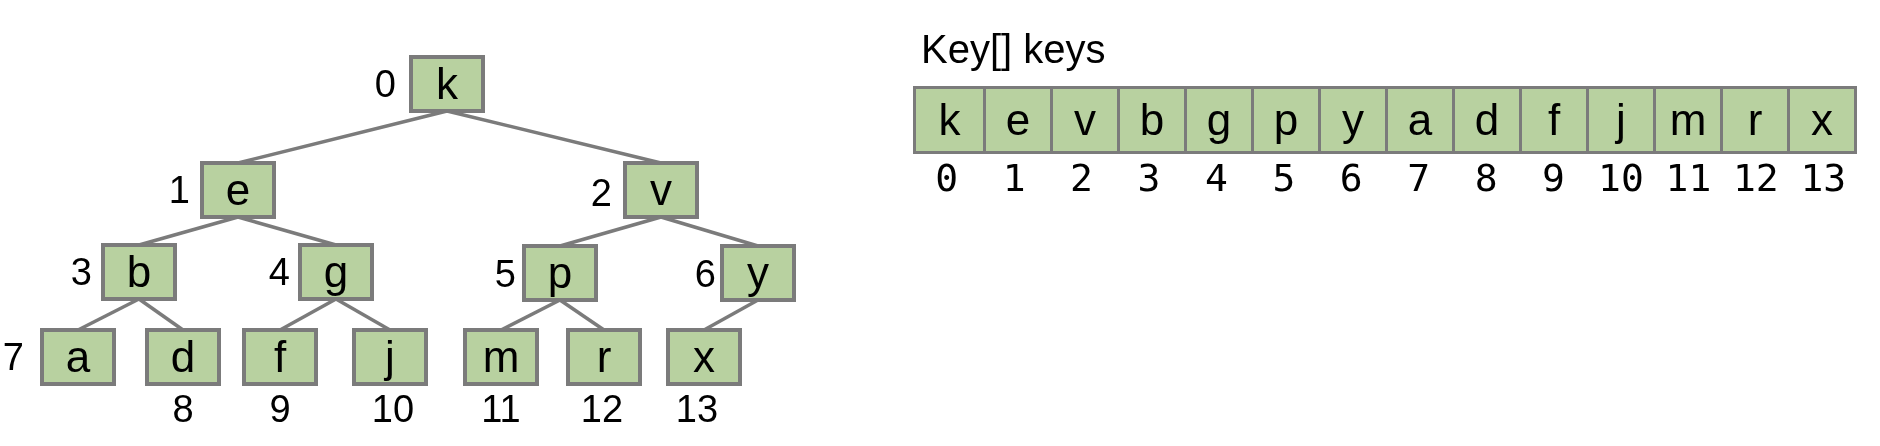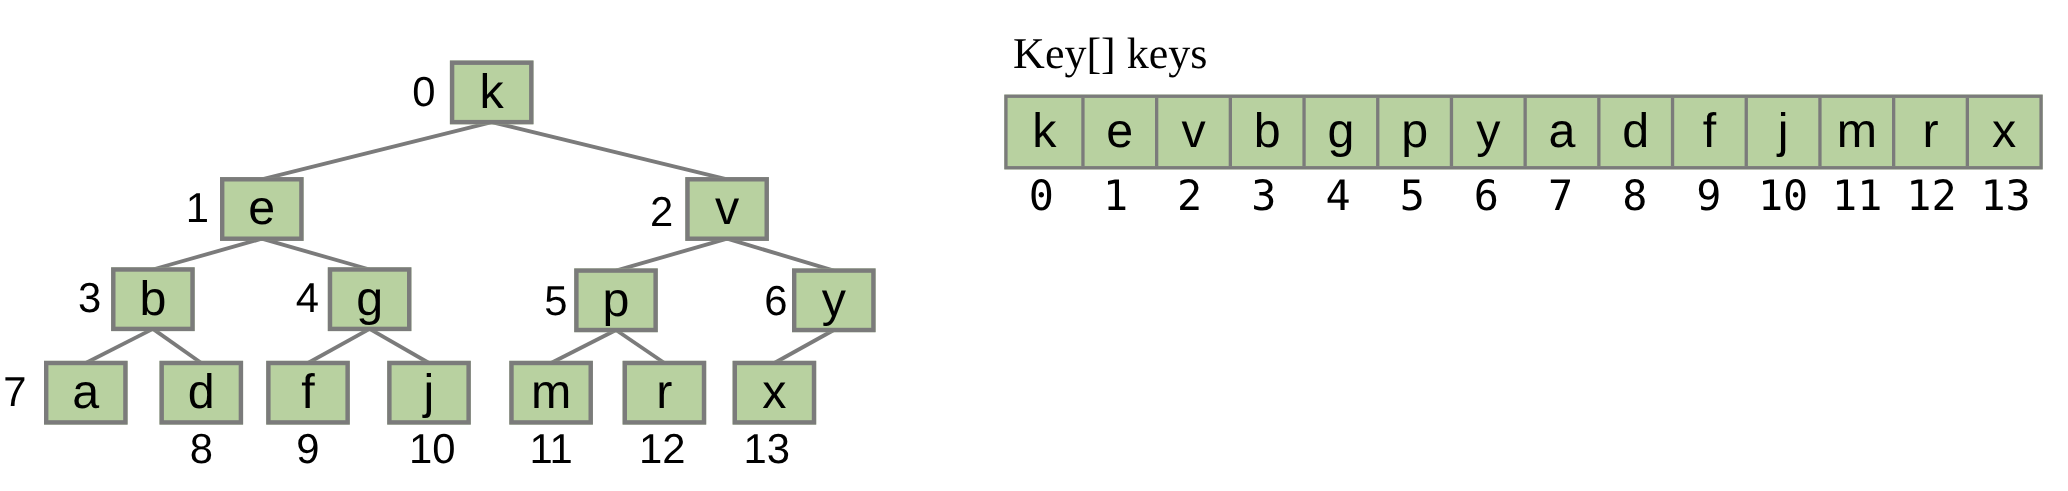--- a/index.html
+++ b/index.html
@@ -26,21 +26,21 @@
     font-size:44px;line-height:1;
   }
   .nlabel{
     position:absolute;font-size:38px;line-height:42px;white-space:nowrap;
   }
   .side{text-align:right;width:70px;}
   .side7{text-align:right;width:24px;}
   .below{text-align:center;width:90px;}
   .arr-title{
     position:absolute;left:921px;top:26px;
-    font-family:Liberation Serif, serif;
+    font-family:Liberation Sans, sans-serif;
     font-size:40px;line-height:46px;white-space:pre;text-align:right;
   }
   .akeys{
     position:absolute;left:913px;top:86px;width:944px;height:68px;
     box-sizing:border-box;border:3.5px solid var(--gray);
     background:var(--green);
     display:grid;grid-template-columns:repeat(14,1fr);
   }
   .acell{
     border-left:3.5px solid var(--gray);

